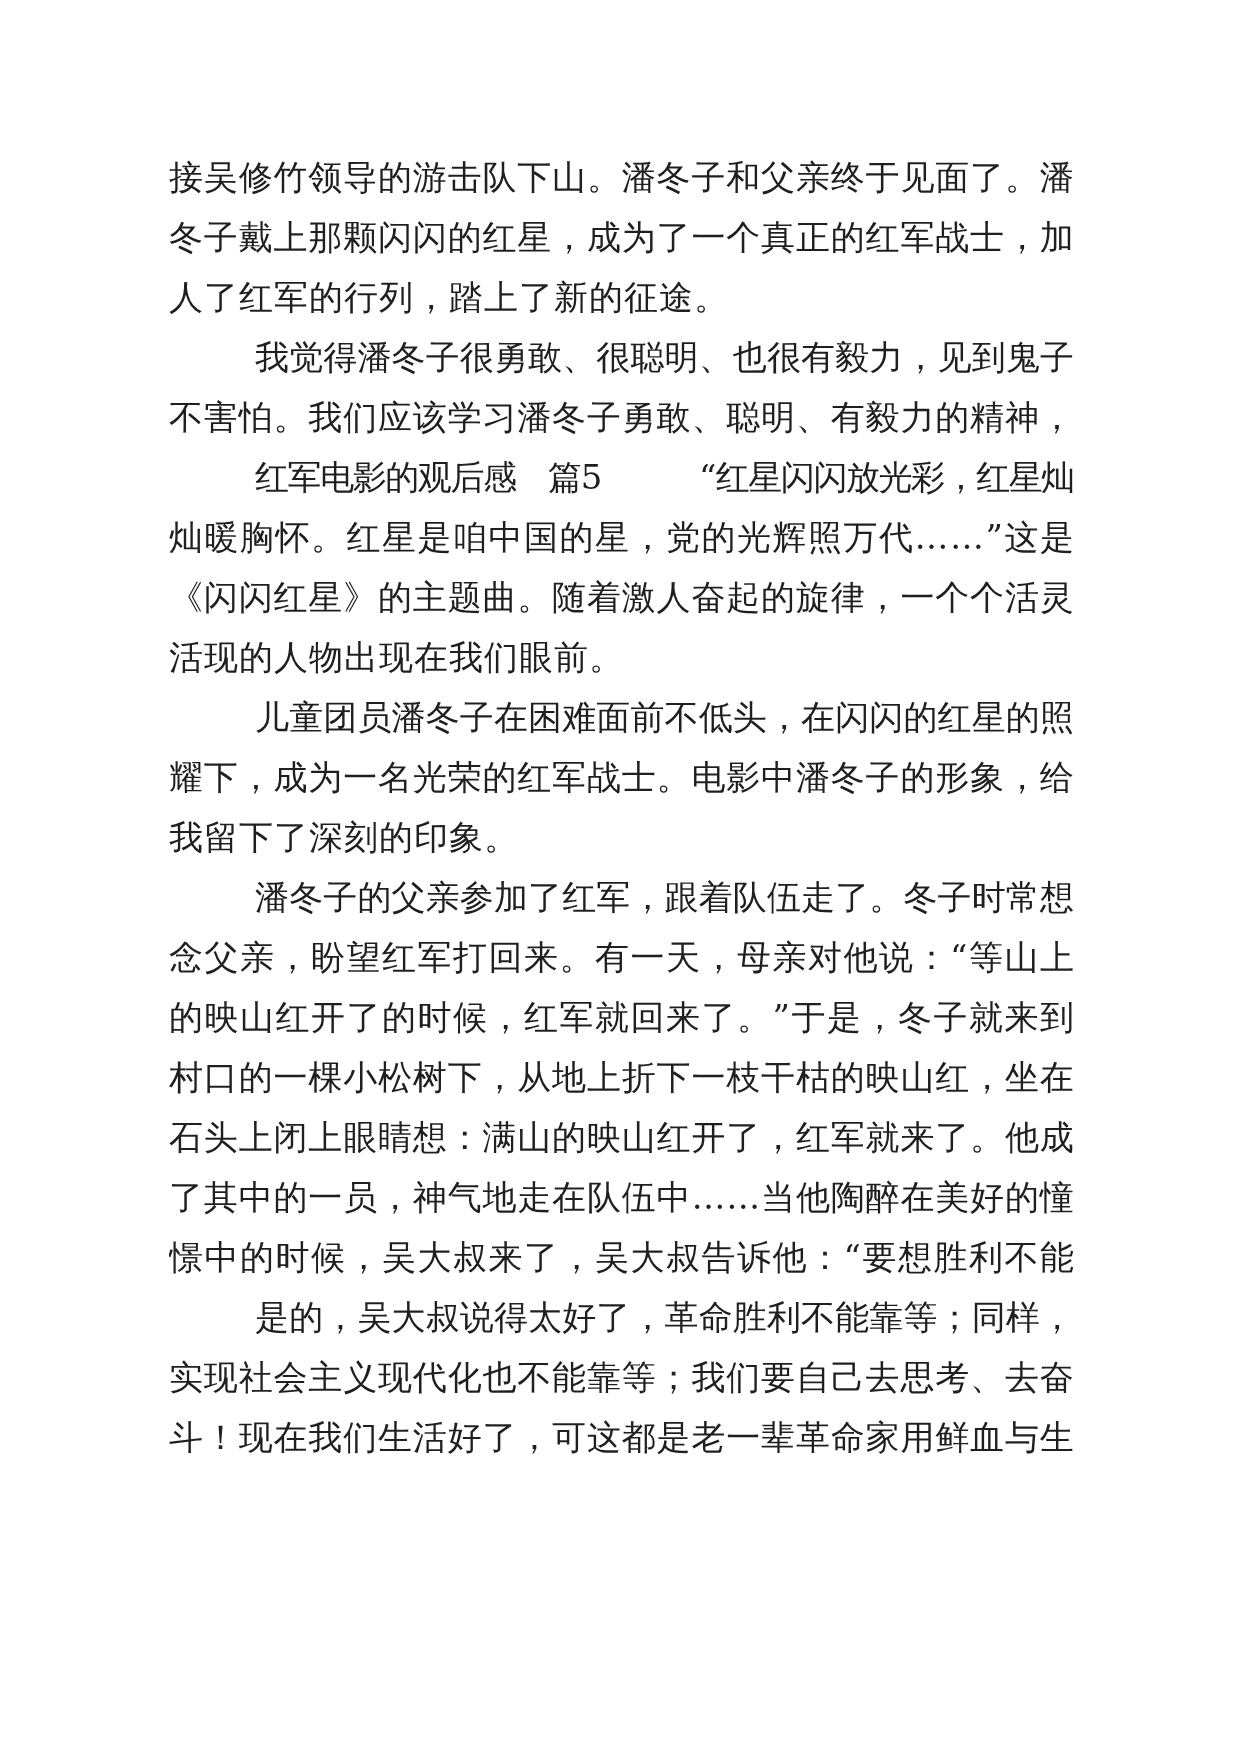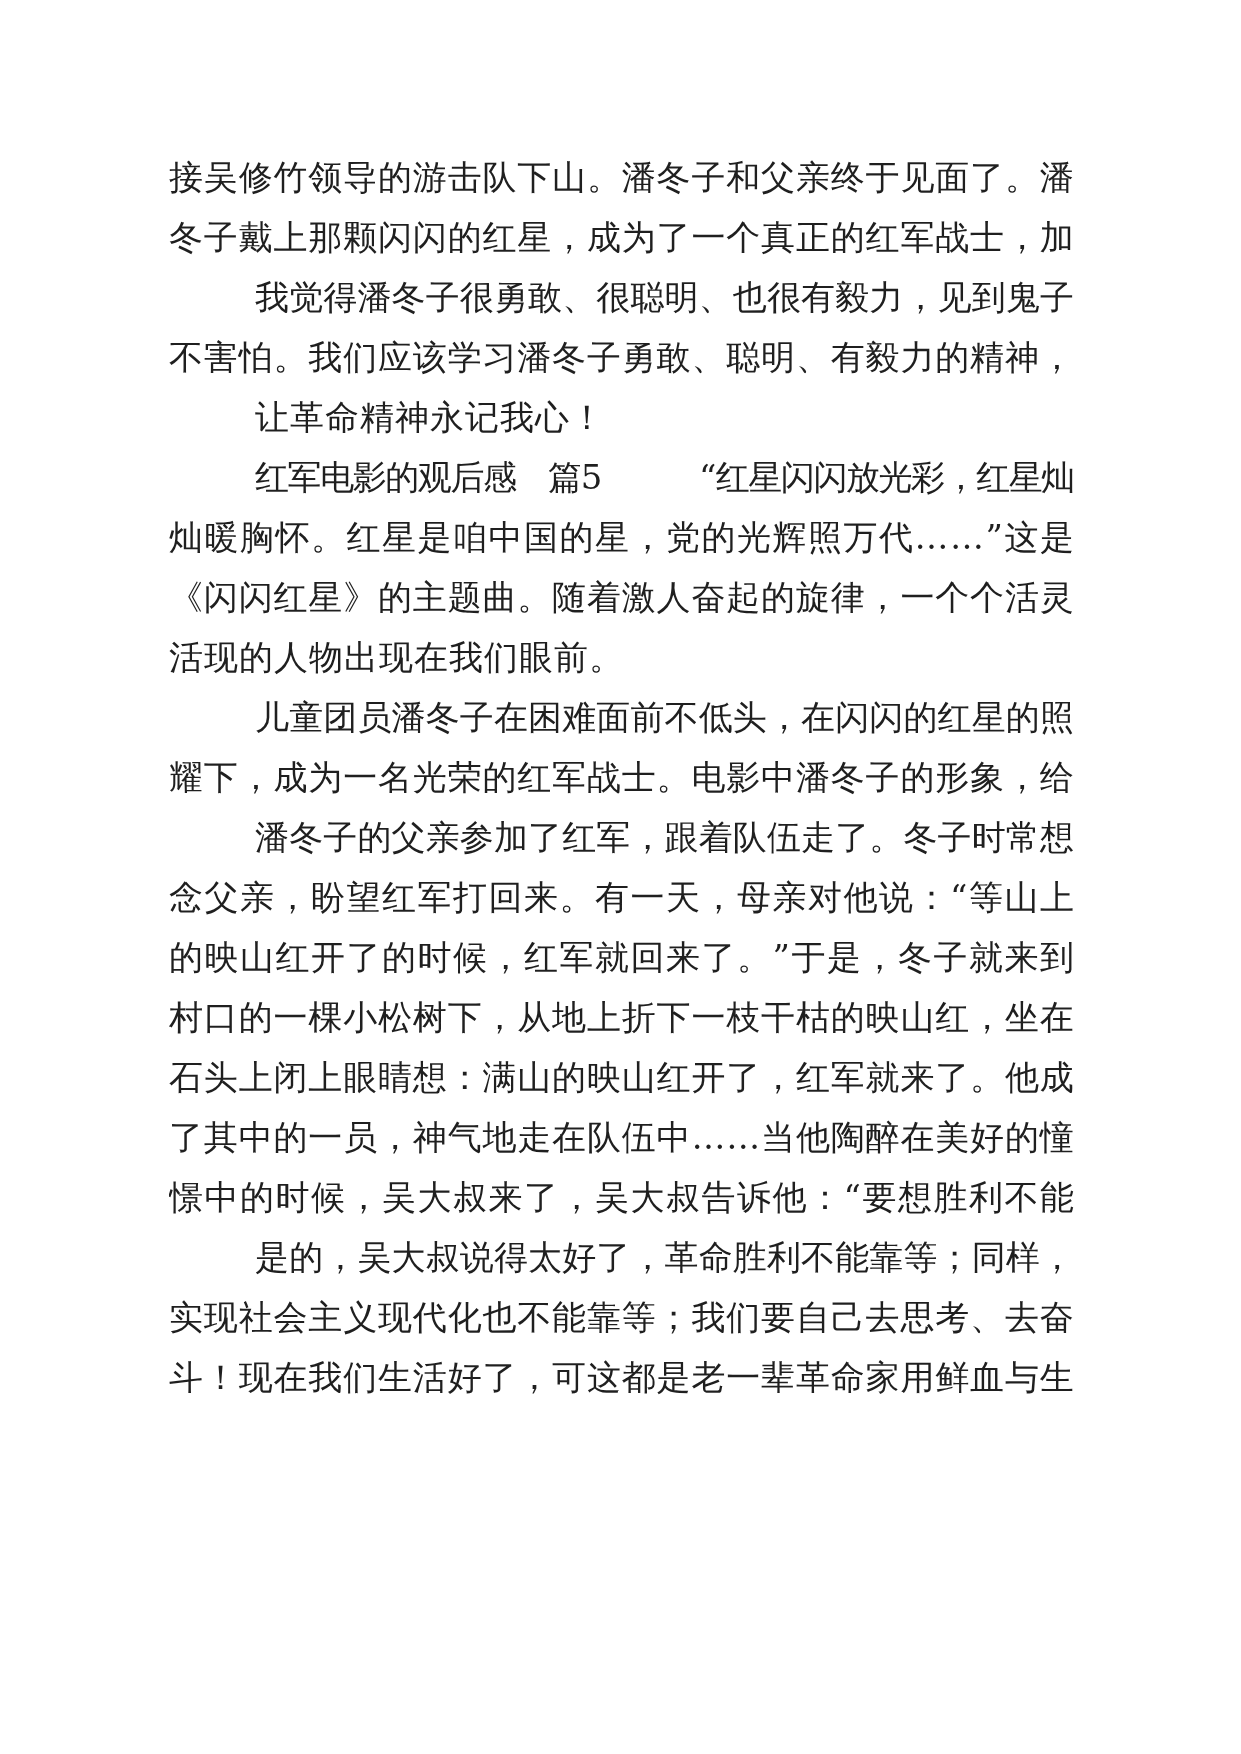--- a/index.html
+++ b/index.html
@@ -102,20 +102,21 @@
         <span>真</span>
         <span>正</span>
         <span>的</span>
         <span>红</span>
         <span>军</span>
         <span>战</span>
         <span>士</span>
         <span>，</span>
         <span>加</span>
       </div>
+      <div class="line">人了红军的行列，踏上了新的征途。</div>
       <div class="line fill indent">
         <span>我</span>
         <span>觉</span>
         <span>得</span>
         <span>潘</span>
         <span>冬</span>
         <span>子</span>
         <span>很</span>
         <span>勇</span>
         <span>敢</span>
@@ -156,21 +157,20 @@
         <span>明</span>
         <span>、</span>
         <span>有</span>
         <span>毅</span>
         <span>力</span>
         <span>的</span>
         <span>精</span>
         <span>神</span>
         <span>，</span>
       </div>
-      <div class="line indent">让革命精神永记我心！</div>
       <div class="line fill indent">
         <span>红</span>
         <span>军</span>
         <span>电</span>
         <span>影</span>
         <span>的</span>
         <span>观</span>
         <span>后</span>
         <span>感</span>
         <span>　</span>
@@ -296,20 +296,21 @@
         <span>中</span>
         <span>潘</span>
         <span>冬</span>
         <span>子</span>
         <span>的</span>
         <span>形</span>
         <span>象</span>
         <span>，</span>
         <span>给</span>
       </div>
+      <div class="line">我留下了深刻的印象。</div>
       <div class="line fill indent">
         <span>潘</span>
         <span>冬</span>
         <span>子</span>
         <span>的</span>
         <span>父</span>
         <span>亲</span>
         <span>参</span>
         <span>加</span>
         <span>了</span>

